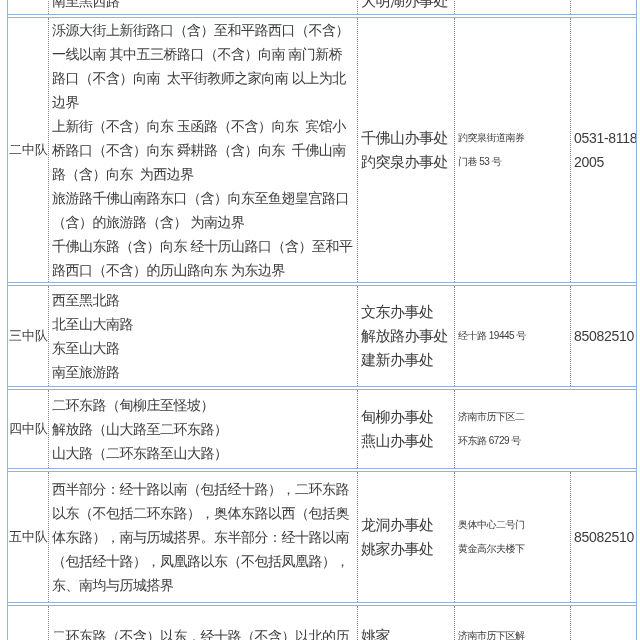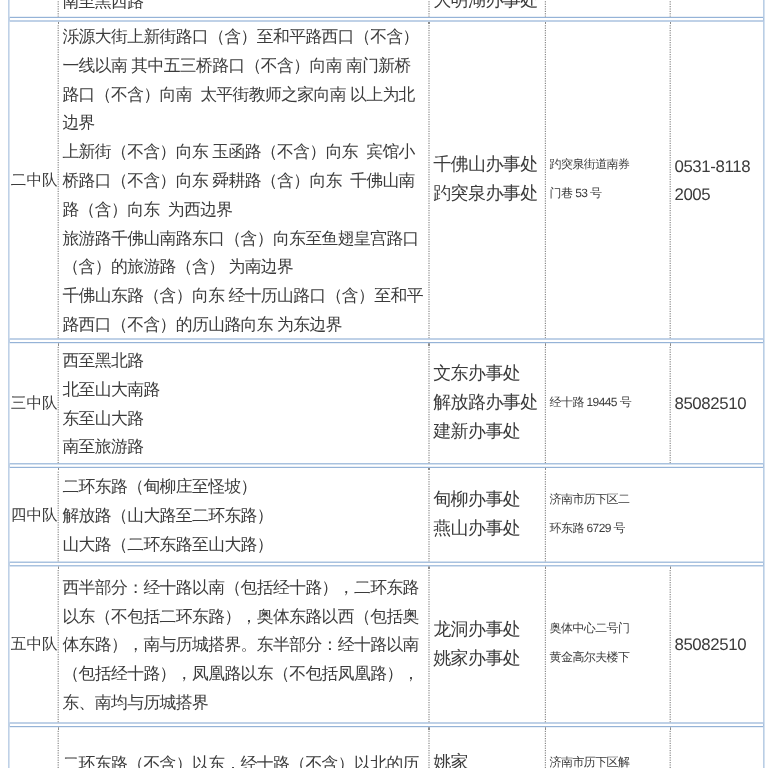--- a/index.html
+++ b/index.html
@@ -40,21 +40,21 @@
     justify-content: center;
     overflow: hidden;
     padding: 2px 3px;
     box-sizing: border-box;
   }
   .cell + .cell { border-left: 1px dotted #8a8a8a; }
   .team   { font-size: 13px; line-height: 18px; padding-left: 1px; white-space: pre; font-family: Liberation Serif, serif; }
   .area   { font-size: 14px; letter-spacing: -0.5px; line-height: 24px; white-space: pre; }
   .office { font-size: 15px; letter-spacing: -0.5px; line-height: 24px; white-space: pre; }
   .addr   { font-size: 10px; letter-spacing: -0.5px; line-height: 24px; white-space: pre; }
-  .phone  { font-size: 14px; letter-spacing: -0.3px; line-height: 24px; white-space: pre; }
+  .phone  { font-size: 14px; letter-spacing: -0.3px; line-height: 24px; white-space: pre; margin-left: 12px; }
   
   .r1 { height: 30px; }
   .r1 .cell { justify-content: flex-end; padding-bottom: 1px; }
   .r2 { height: 264px; }
   .r3 { height: 100px; }
   .r4 { height: 78px; }
   .r5 { height: 130px; }
   .r6 { height: 84px; }
 </style>
 </head>

